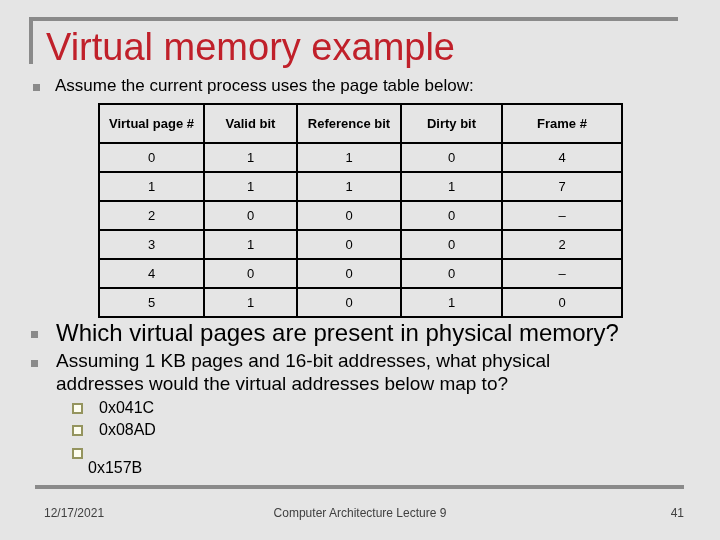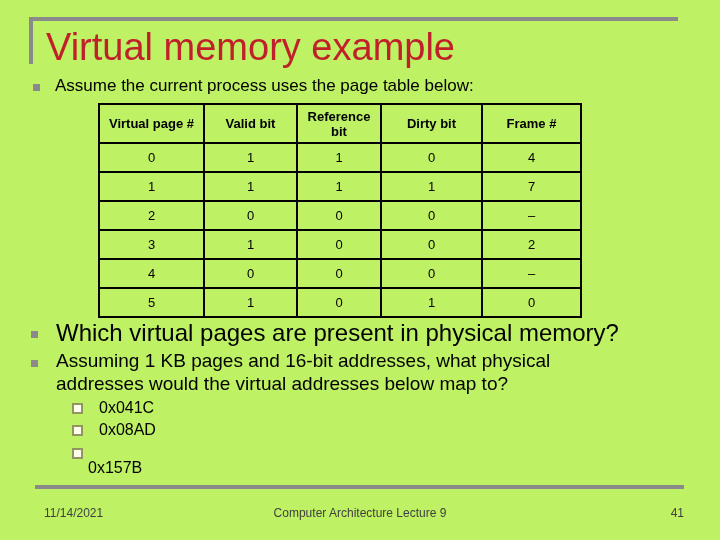--- a/index.html
+++ b/index.html
@@ -1,17 +1,17 @@
 <!DOCTYPE html>
 <html><head>
 <meta charset="utf-8">
 <style>
   html,body{margin:0;padding:0;background:#fff;}
   #slide{
-    position:relative;width:720px;height:540px;background:#bef264;
+    position:relative;width:720px;height:540px;background:#e5e5e5;
     font-family:"Liberation Sans",sans-serif;color:#000;overflow:hidden;
   }
   .abs{position:absolute;}
   
   #top-rule{left:30px;top:17px;width:648px;height:4px;background:#8a8a8a;}
   #left-rule{left:29px;top:17px;width:4px;height:47px;background:#8a8a8a;}
   
   #title{left:46px;top:27px;font-size:38px;line-height:40px;color:#c0202a;white-space:nowrap;}
   
   .bullet-sq{width:7px;height:7px;background:#8a8a8a;}
@@ -52,23 +52,23 @@
   <div id="title" class="abs">Virtual memory example</div>
 
   <div id="b1-sq" class="abs bullet-sq"></div>
   <div id="b1-text" class="abs b-text">Assume the current process uses the page table below:</div>
 
   <table id="pt" class="abs">
     <thead>
       <tr id="pt-head-row">
           <th style="width: 105px;">Virtual page #</th>
           <th style="width: 93px;">Valid bit</th>
-          <th style="width: 84px;">Reference bit</th>
+          <th style="width: 104px;">Reference bit</th>
           <th style="width: 101px;">Dirty bit</th>
-          <th style="width: 99px;">Frame #</th>
+          <th style="width: 120px;">Frame #</th>
         </tr>
     </thead>
     <tbody id="pt-body">
         <tr>
           <td>0</td>
           <td>1</td>
           <td>1</td>
           <td>0</td>
           <td>4</td>
         </tr>
@@ -126,17 +126,17 @@
   <div id="sub1" class="abs sub-row">
     <span class="sub-sq"></span>
     <span class="sub-text">0x08AD</span>
   </div>
   <div id="sub2" class="abs sub-row">
     <span class="sub-sq"></span>
     <span class="sub-text">0x157B</span>
   </div>
 
   <div id="footer-rule" class="abs"></div>
-  <div id="footer-date" class="abs footer-text">11/14/2021</div>
+  <div id="footer-date" class="abs footer-text">12/17/2021</div>
   <div id="footer-center" class="abs footer-text">Computer Architecture Lecture 9</div>
   <div id="footer-page" class="abs footer-text">41</div>
 
 </div>
 
 </body></html>

